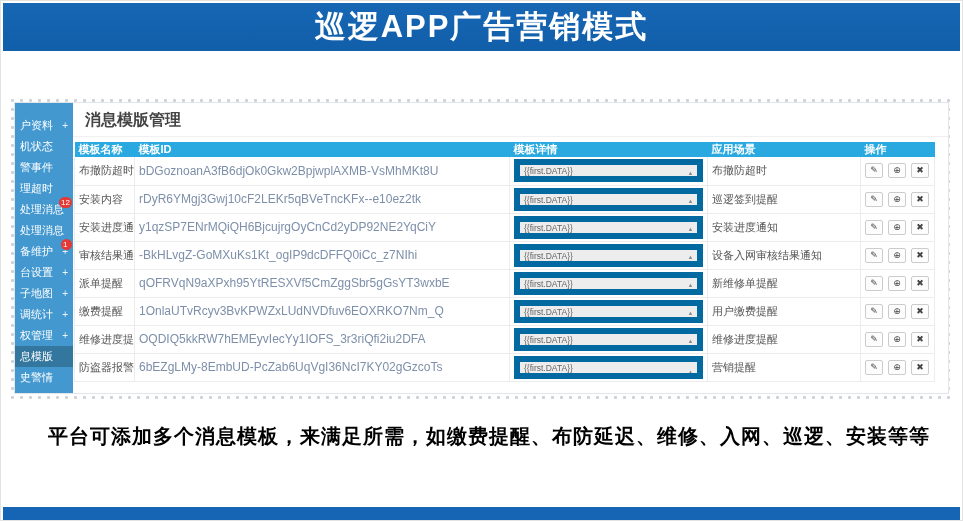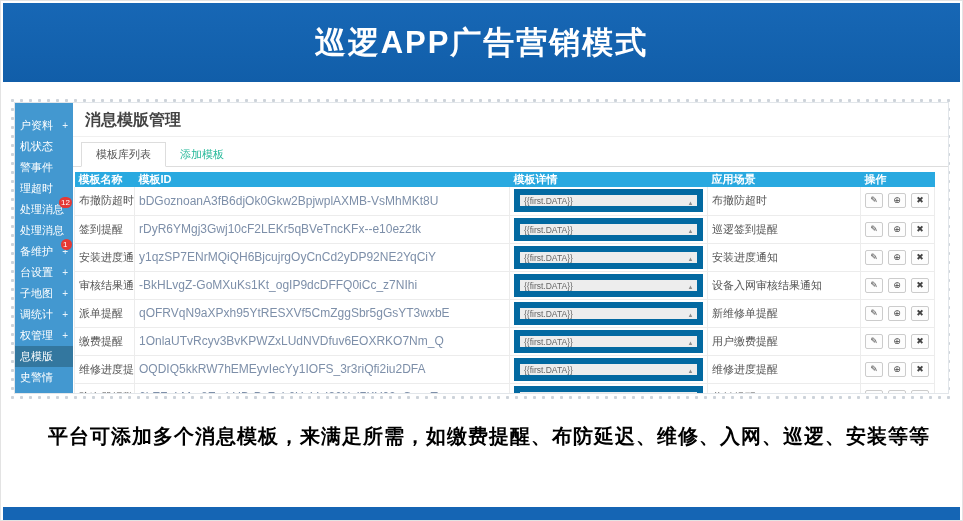--- a/index.html
+++ b/index.html
@@ -4,21 +4,21 @@
 <style>
   html,body{margin:0;padding:0;}
   body{
     width:963px;height:521px;position:relative;overflow:hidden;
     background:#ffffff;font-family:"Liberation Sans","DejaVu Sans",sans-serif;
   }
   .page-edge{position:absolute;inset:0;border:1px solid #e3e3e3;pointer-events:none;z-index:50;}
 
   
   .banner{
-    position:absolute;left:3px;right:3px;top:3px;height:79px;
+    position:absolute;left:3px;right:3px;top:3px;height:48px;
     background:linear-gradient(180deg,#1767b5 0%,#115ea9 100%);
     display:flex;align-items:center;justify-content:center;
   }
   .banner-title{color:#fff;font-size:31px;font-weight:bold;letter-spacing:2px;}
 
   
   .frame{
     position:absolute;left:8px;top:96px;width:947px;height:304px;box-sizing:border-box;
     padding:6px;background-color:#fff;
     background-image:radial-gradient(circle,#cdd3da 1.3px,rgba(0,0,0,0) 1.9px);
@@ -163,24 +163,20 @@
         <div class="side-item">
           <span>史警情</span>
           
           
         </div>
       </div>
 
     <div class="main">
       <div class="panel-title">消息模版管理</div>
 
-      <div class="tabs">
-        <div class="tab active">模板库列表</div>
-        <div class="tab add">添加模板</div>
-      </div>
 
       <table class="tbl">
         <colgroup>
           <col class="col-name">
             <col class="col-id">
             <col class="col-det">
             <col class="col-scene">
             <col class="col-ops">
         </colgroup>
         <thead>
@@ -211,21 +207,21 @@
               <td>
                 <div class="ops">
                   <button class="op-btn">✎</button>
                   <button class="op-btn">⊕</button>
                   <button class="op-btn">✖</button>
                 </div>
               </td>
             </tr>
 
             <tr>
-              <td>签到提醒</td>
+              <td>安装内容</td>
               <td class="cell-id">rDyR6YMgj3Gwj10cF2LEKr5qBVeTncKFx--e10ez2tk</td>
               <td>
                 <div class="detail-box">
                   <div>{{first.DATA}}</div>
                   <div>姓名：{{keyword1.DATA}}</div>
                   <div class="spinner">
                     <span>▲</span>
                     <span>▼</span>
                   </div>
                 </div>

